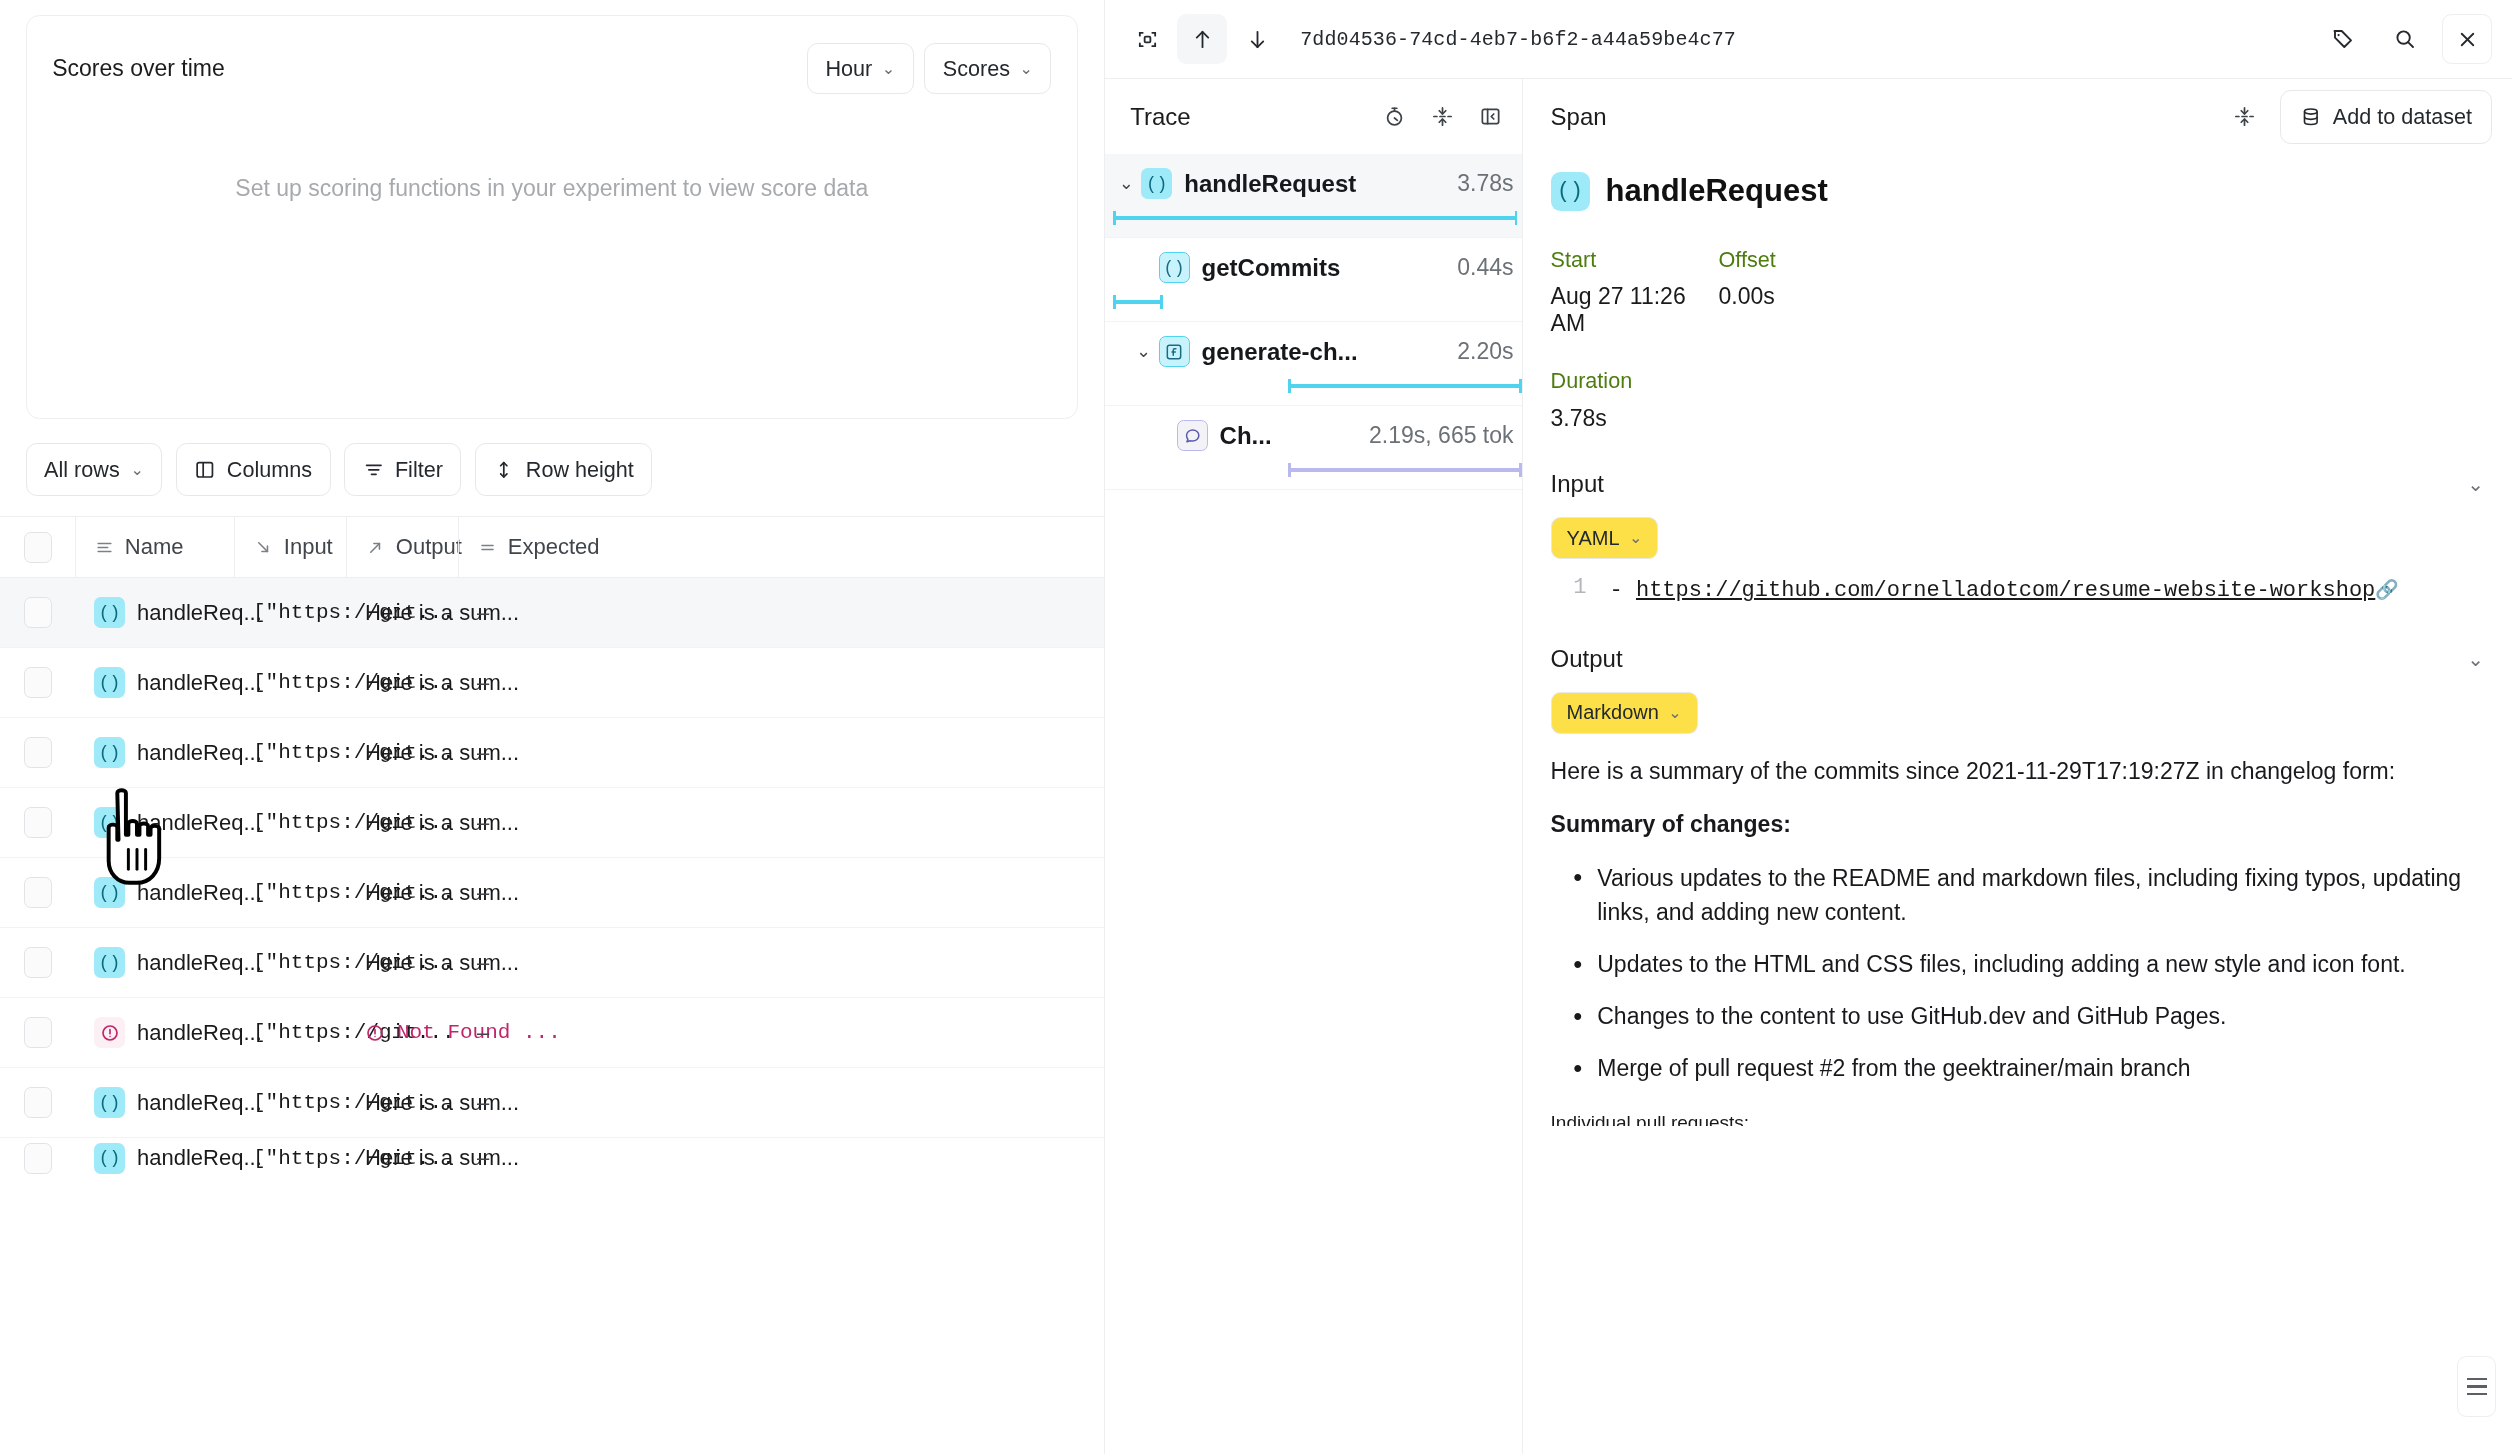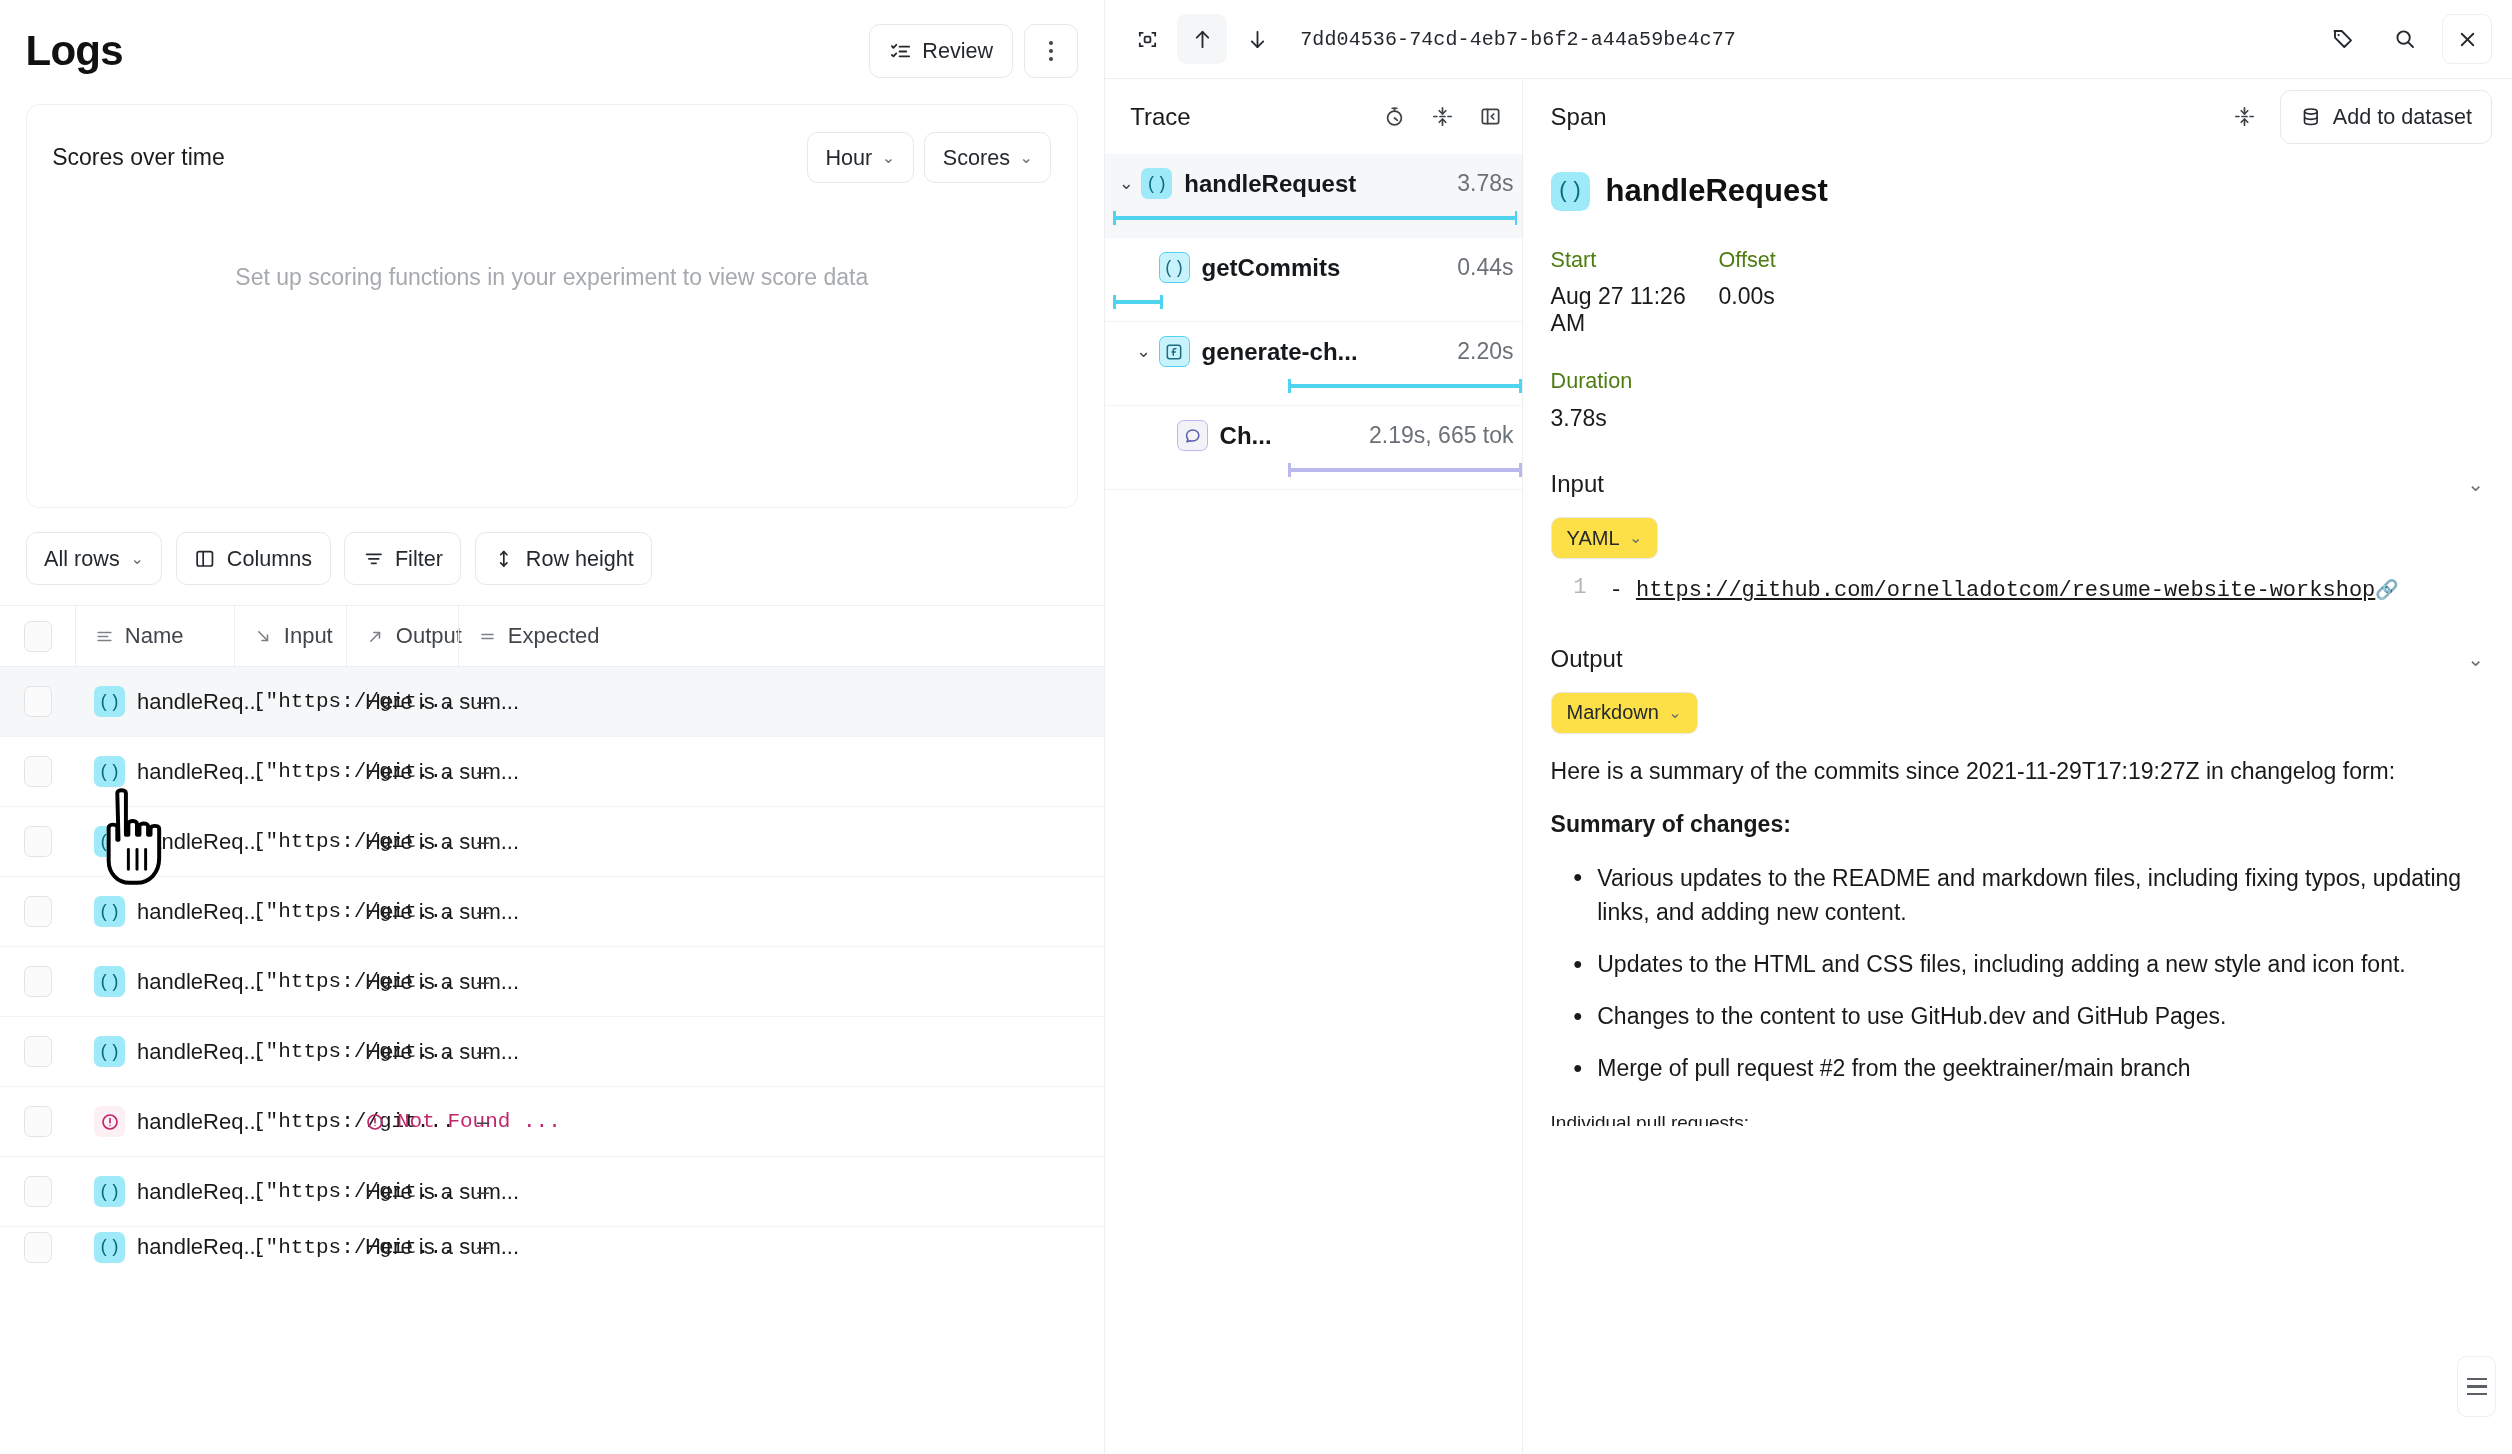--- a/index.html
+++ b/index.html
@@ -238,44 +238,20 @@
   .hamburger { display:flex; flex-direction:column; gap:4.7px; }
   .hamburger i { width:20px; height:2.7px; background:#5a6066; display:block; }
 </style>
 </head>
 <body>
 
 <div class="app">
 
   <div class="left-pane">
 
-    <div class="page-header">
-      <div class="page-title">Logs</div>
-      <div class="header-actions">
-        <button class="btn">
-          <span class="ico">
-            <svg width="23" height="23" viewBox="0 0 24 24" fill="none" stroke="#24292e" stroke-width="1.9" stroke-linecap="round" stroke-linejoin="round">
-              <path d="M3 6.5l1.6 1.6L7.6 5"></path>
-                <path d="M3 15.5l1.6 1.6L7.6 14"></path>
-              <line x1="11" y1="7" x2="21" y2="7"></line>
-                <line x1="11" y1="12" x2="18" y2="12"></line>
-                <line x1="11" y1="17" x2="21" y2="17"></line>
-            </svg>
-          </span>
-          <span>Review</span>
-        </button>
-        <button class="btn icon-only">
-          <span class="dots">
-              <i></i>
-              <i></i>
-              <i></i>
-            </span>
-        </button>
-      </div>
-    </div>
 
     <div class="chart-card">
       <div class="chart-head">
         <div class="chart-title">Scores over time</div>
         <div class="chart-head-ctrls">
           <button class="sel">
             <span>Hour</span>
             <span class="chev">⌄</span>
           </button>
           <button class="sel">

